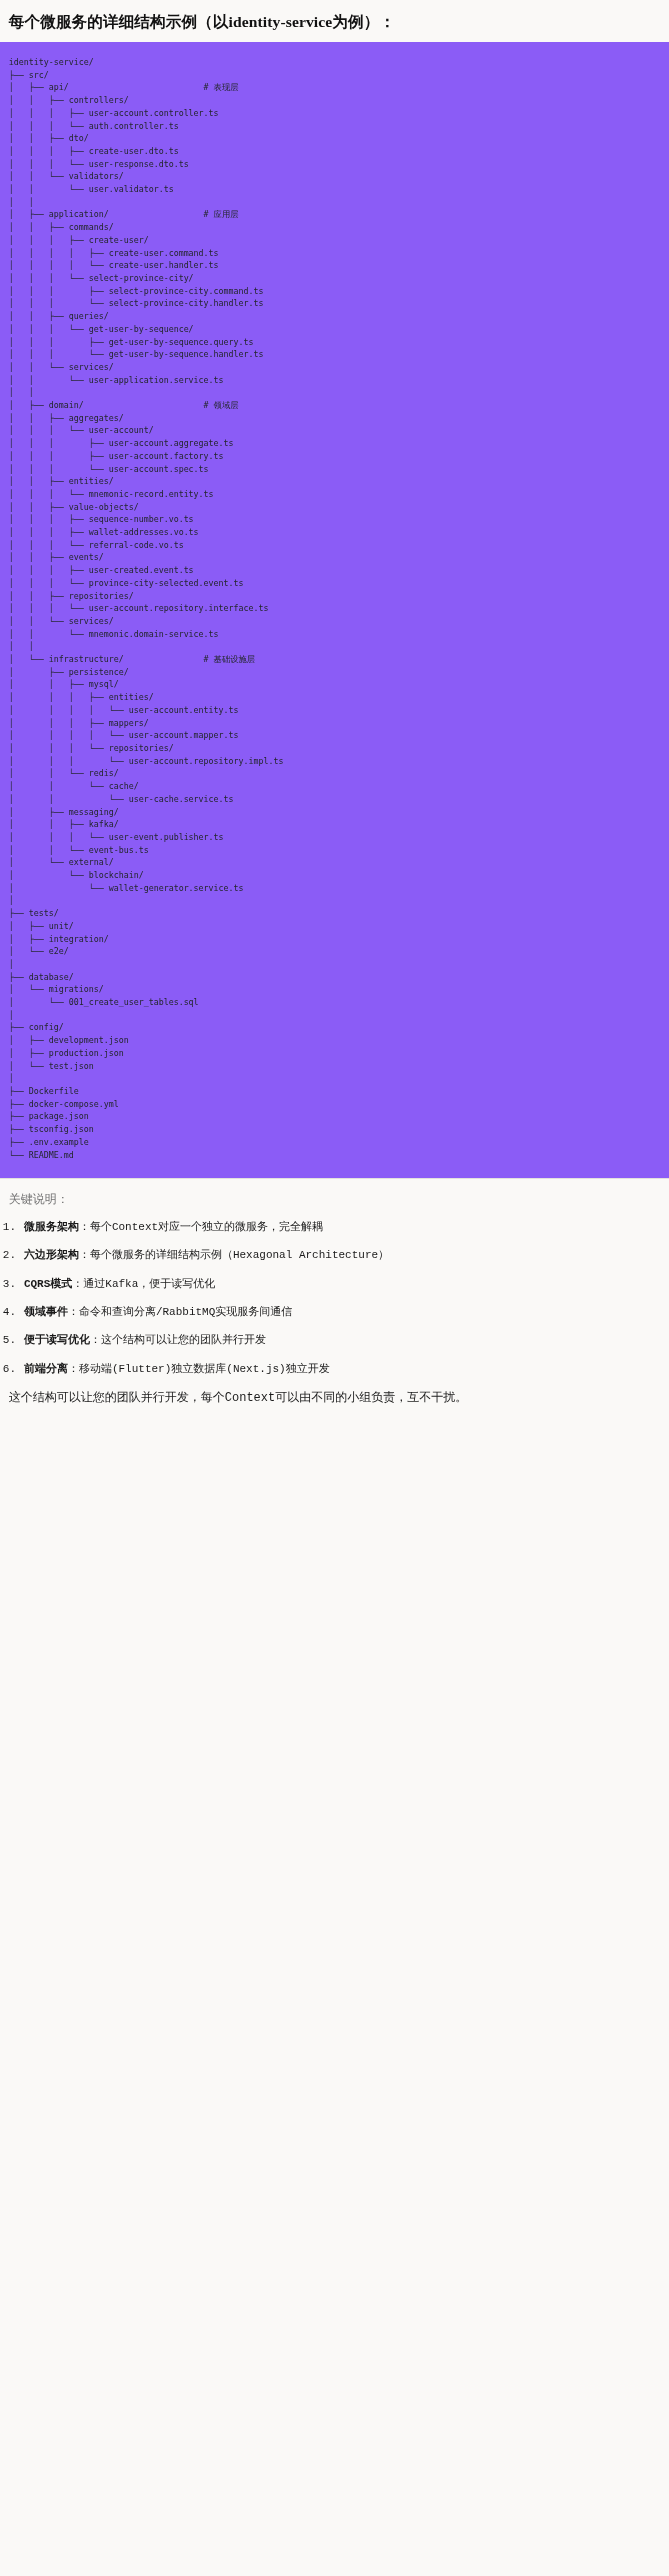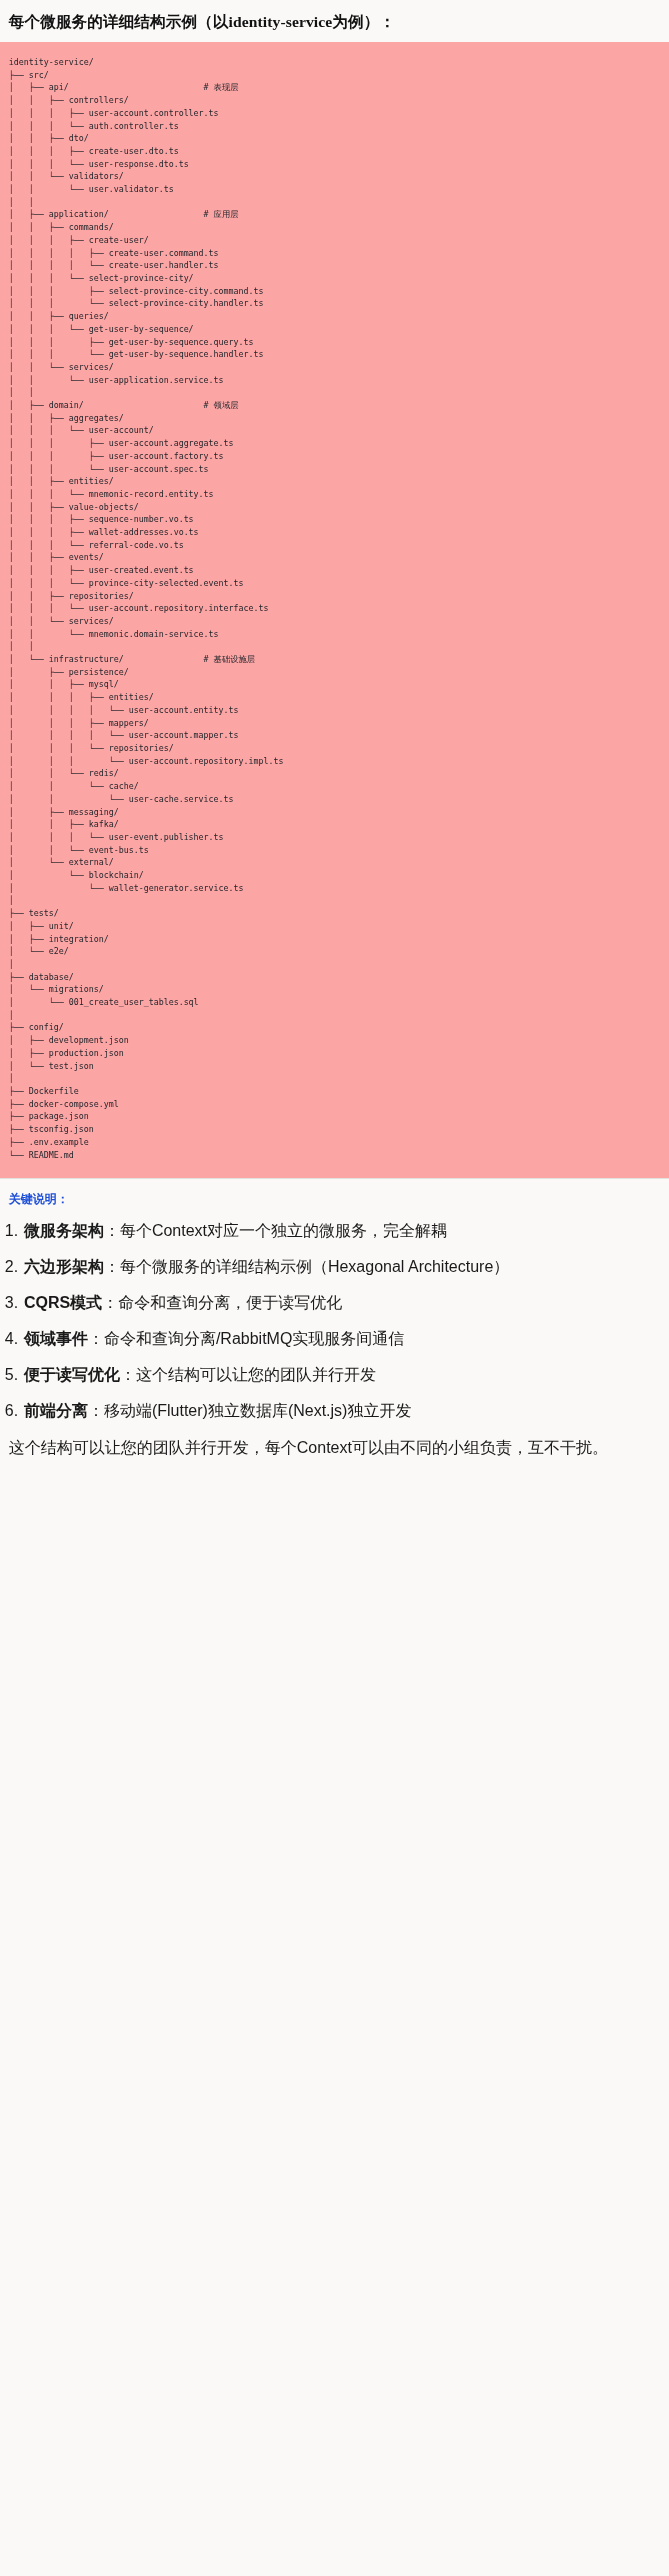--- a/index.html
+++ b/index.html
@@ -35,64 +35,64 @@
     letter-spacing: 0.1px;
   }
   .rule {
     height: 0.6px;
     background: #e3e1dd;
     width: 100%;
   }
 
   
   .code-block {
-    background: #fca5a5;
+    background: #8b5cf6;
     padding: 13.8px 8.8px 16.3px 8.8px;
     flex: 0 0 auto;
   }
   pre.tree {
     margin: 0;
     font-family: "DejaVu Sans Mono", "Liberation Mono", monospace;
     font-size: 8.3px;
     line-height: 12.7px;
     color: #23262b;
     white-space: pre;
     letter-spacing: 0px;
     tab-size: 4;
   }
 
   
   .notes {
     padding: 12.5px 10px 6.3px 8.8px;
   }
   .notes-title {
     font-family: "Liberation Serif", serif;
-    font-weight: bold;
+    font-weight: normal;
     font-size: 12px;
-    color: #1d4ed8;
+    color: #737373;
     margin: 0 0 11.3px 0;
   }
   ol.notes-list {
     margin: 0;
     padding: 0 0 0 13.8px;
-    font-family: Liberation Sans, sans-serif;
-    font-size: 16px;
+    font-family: Liberation Mono, monospace;
+    font-size: 11px;
     line-height: 1.55;
     color: #1a1a1a;
   }
   ol.notes-list li {
     margin-bottom: 11.3px;
     padding-left: 1.3px;
   }
   ol.notes-list li .lbl {
     font-weight: bold;
   }
   .notes-footer {
-    font-family: Liberation Sans, sans-serif;
-    font-size: 16px;
+    font-family: Liberation Mono, monospace;
+    font-size: 12px;
     line-height: 1.6;
     color: #1a1a1a;
     margin: 10px 0 0 0;
     padding: 0 2.5px 0 0;
   }
 </style>
 </head>
 <body>
 
 <div class="page">
@@ -192,21 +192,21 @@
   </div>
 
   <div class="rule"></div>
 
   <div class="notes">
     <div class="notes-title">关键说明：</div>
 
     <ol class="notes-list">
       <li><span class="lbl">微服务架构</span><span>：每个Context对应一个独立的微服务，完全解耦</span></li>
       <li><span class="lbl">六边形架构</span><span>：每个微服务的详细结构示例（Hexagonal Architecture）</span></li>
-      <li><span class="lbl">CQRS模式</span><span>：命令和查询分离，便于读写优化</span></li>
+      <li><span class="lbl">CQRS模式</span><span>：通过Kafka，便于读写优化</span></li>
       <li><span class="lbl">领域事件</span><span>：命令和查询分离/RabbitMQ实现服务间通信</span></li>
       <li><span class="lbl">便于读写优化</span><span>：这个结构可以让您的团队并行开发</span></li>
       <li><span class="lbl">前端分离</span><span>：移动端(Flutter)独立数据库(Next.js)独立开发</span></li>
     </ol>
 
     <p class="notes-footer">这个结构可以让您的团队并行开发，每个Context可以由不同的小组负责，互不干扰。</p>
   </div>
 
 </div>
 

